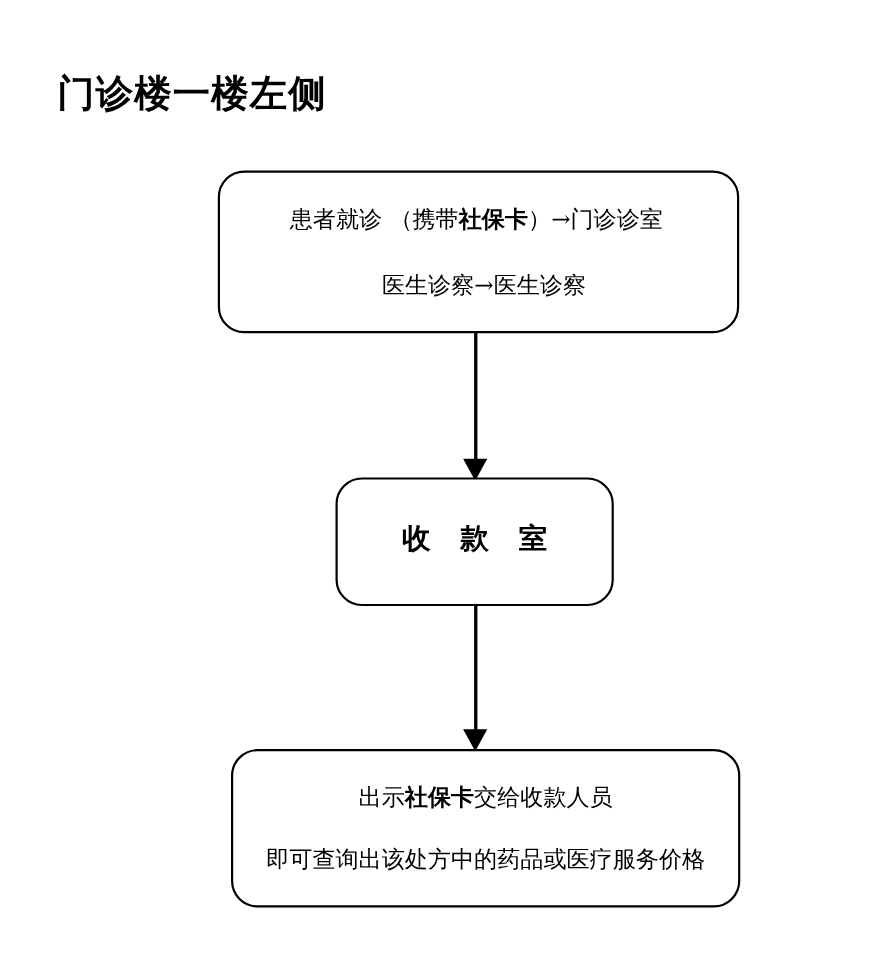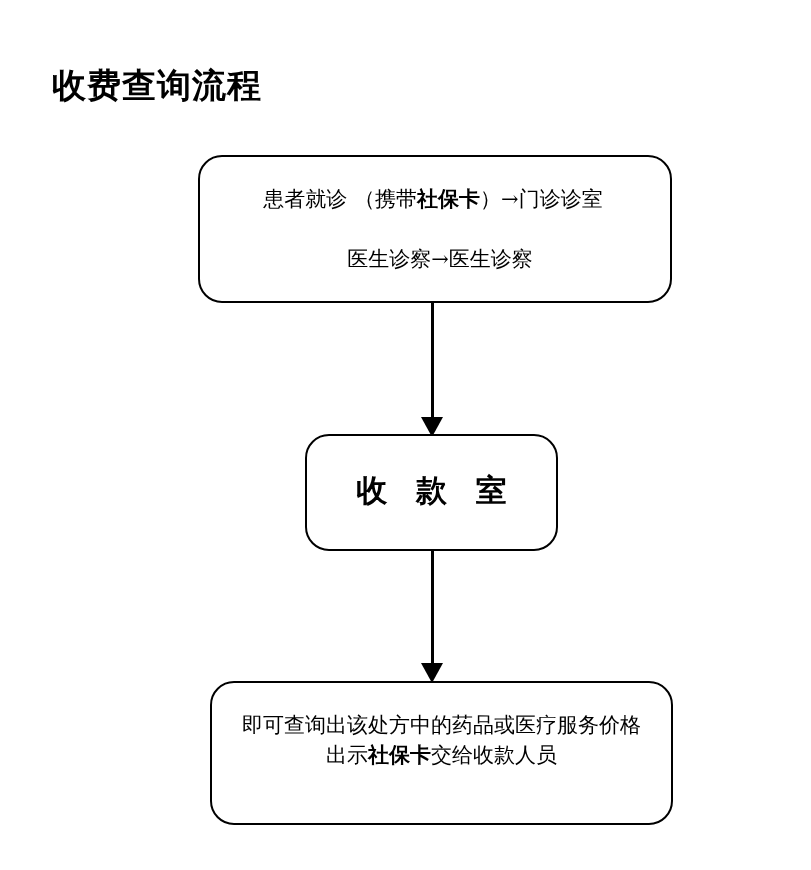--- a/index.html
+++ b/index.html
@@ -75,21 +75,21 @@
   }
 
   
   #node-cashier {
     left: 305px;
     top: 434px;
     width: 253px;
     height: 117px;
   }
   #node-cashier .line-1 {
-    font-size: 31px;
+    font-size: 26px;
     font-weight: bold;
     letter-spacing: 9px;
     line-height: 36px;
     padding-left: 9px;
     margin-bottom: 6px;
   }
   #node-cashier .line-2 {
     font-size: 19px;
     line-height: 26px;
   }
@@ -147,21 +147,21 @@
     left: 421px;
     top: 549px;
     width: 22px;
     height: 134px;
   }
   #arrow-2 .stem { height: 118px; }
 </style>
 </head>
 <body>
 
-<h1 class="page-title">收费查询流程</h1>
+<h1 class="page-title">门诊楼一楼左侧</h1>
 
 <div class="flow-canvas">
 
   <div class="node" id="node-visit">
     <div class="node-line line-1">
       <span>患者就诊 （携带</span><span class="bold-seg">社保卡</span><span>）→门诊诊室</span>
     </div>
     <div class="node-line line-2">医生诊察→医生诊察</div>
   </div>
 
@@ -173,19 +173,19 @@
   <div class="node" id="node-cashier">
     <div class="node-line line-1">收 款 室</div>
   </div>
 
   <div class="connector" id="arrow-2">
     <span class="stem"></span>
     <span class="head"></span>
   </div>
 
   <div class="node" id="node-query">
-    <div class="node-line line-2">即可查询出该处方中的药品或医疗服务价格</div>
     <div class="node-line line-1">
       <span>出示</span><span class="bold-seg">社保卡</span><span>交给收款人员</span>
     </div>
+    <div class="node-line line-2">即可查询出该处方中的药品或医疗服务价格</div>
   </div>
 
 </div>
 
 </body></html>

